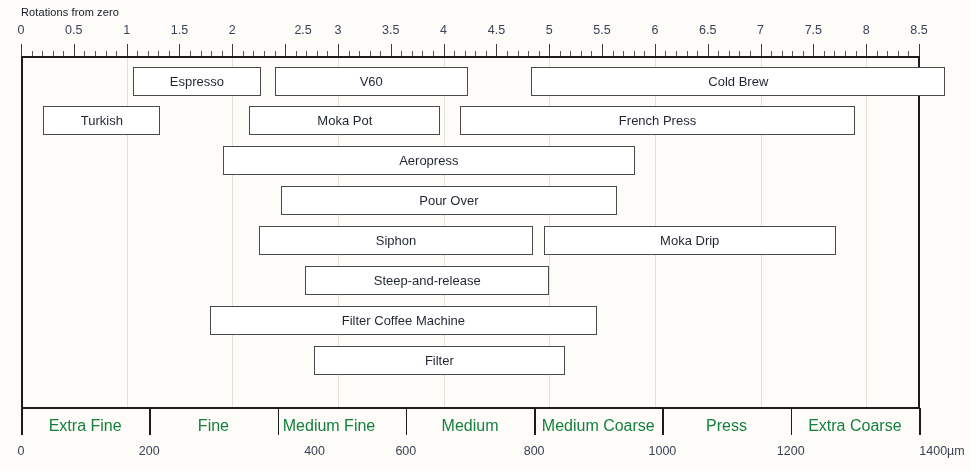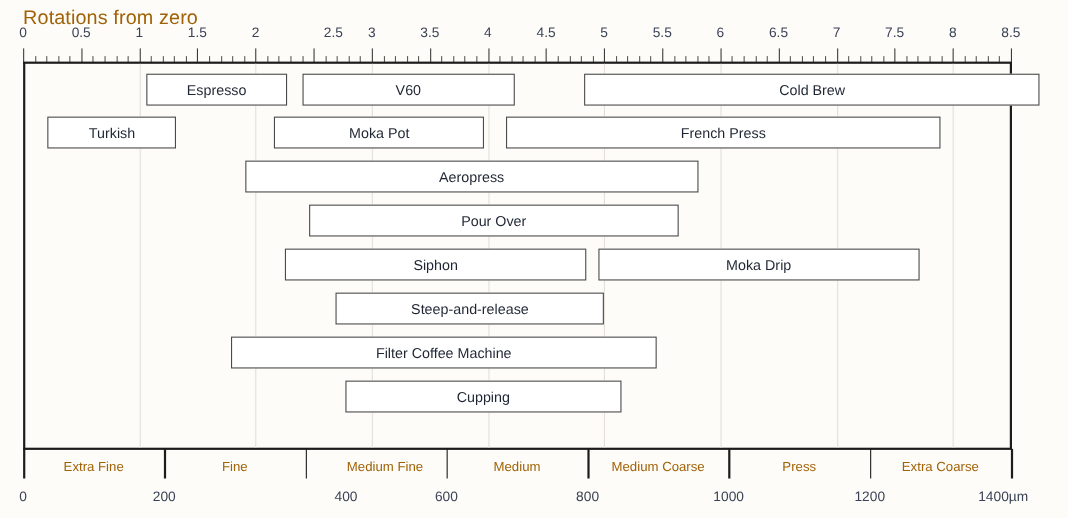--- a/index.html
+++ b/index.html
@@ -24,22 +24,22 @@
     position: absolute;
     left: 0; top: 0;
     width: 971px; height: 471px;
   }
 
   
   .axis-title {
     position: absolute;
     left: 21px;
     top: 6px;
-    font-size: 18px;
-    color: #a16207;
+    font-size: 11px;
+    color: #0f172a;
     white-space: nowrap;
     letter-spacing: 0.1px;
   }
 
   .top-tick-label {
     position: absolute;
     top: 23px;
     font-size: 12.5px;
     color: #3a4256;
     transform: translateX(-50%);
@@ -111,22 +111,22 @@
   .cat-sep {
     position: absolute;
     width: 1.6px;
     background: #1c1c1c;
     top: 408px;
     height: 27px;
   }
   .cat-label {
     position: absolute;
     top: 417px;
-    font-size: 12px;
-    color: #a16207;
+    font-size: 16px;
+    color: #15803d;
     transform: translateX(-50%);
     white-space: nowrap;
   }
   .bot-tick-label {
     position: absolute;
     top: 444px;
     font-size: 12.5px;
     color: #3a4256;
     transform: translateX(-50%);
     white-space: nowrap;
@@ -268,42 +268,42 @@
       <div class="bar" style="left: 531.275px; width: 414.136px; top: 66.5px; height: 29px;">Cold Brew</div>
       <div class="bar" style="left: 43.1859px; width: 117.268px; top: 106.4px; height: 29px;">Turkish</div>
       <div class="bar" style="left: 249.198px; width: 191.221px; top: 106.4px; height: 29px;">Moka Pot</div>
       <div class="bar" style="left: 460.492px; width: 394.064px; top: 106.4px; height: 29px;">French Press</div>
       <div class="bar" style="left: 222.786px; width: 412.024px; top: 146.3px; height: 29px;">Aeropress</div>
       <div class="bar" style="left: 280.892px; width: 335.958px; top: 186.2px; height: 29px;">Pour Over</div>
       <div class="bar" style="left: 258.706px; width: 274.682px; top: 226.1px; height: 29px;">Siphon</div>
       <div class="bar" style="left: 543.953px; width: 291.586px; top: 226.1px; height: 29px;">Moka Drip</div>
       <div class="bar" style="left: 305.191px; width: 244.045px; top: 266px; height: 29px;">Steep-and-release</div>
       <div class="bar" style="left: 210.108px; width: 386.668px; top: 305.9px; height: 29px;">Filter Coffee Machine</div>
-      <div class="bar" style="left: 313.642px; width: 251.44px; top: 345.8px; height: 29px;">Cupping</div>
+      <div class="bar" style="left: 313.642px; width: 251.44px; top: 345.8px; height: 29px;">Filter</div>
     </div>
 
   <div id="bottom-axis">
       <div class="cat-sep" style="left: 21px;"></div>
       <div class="cat-label" style="left: 85.1429px;">Extra Fine</div>
       <div class="cat-sep" style="left: 149.286px;"></div>
       <div class="cat-label" style="left: 213.429px;">Fine</div>
       <div class="cat-sep" style="left: 277.571px;"></div>
-      <div class="cat-label" style="left: 350px; text-align: center;">Medium Fine</div>
+      <div class="cat-label" style="left: 329px; text-align: center;">Medium Fine</div>
       <div class="cat-sep" style="left: 405.857px;"></div>
       <div class="cat-label" style="left: 470px;">Medium</div>
       <div class="cat-sep" style="left: 534.143px;"></div>
       <div class="cat-label" style="left: 598.286px;">Medium Coarse</div>
       <div class="cat-sep" style="left: 662.429px;"></div>
       <div class="cat-label" style="left: 726.571px;">Press</div>
       <div class="cat-sep" style="left: 790.714px;"></div>
       <div class="cat-sep" style="left: 919px;"></div>
       <div class="cat-label" style="left: 854.857px;">Extra Coarse</div>
       <div class="bot-tick-label" style="left: 21px; transform: translateX(-50%);">0</div>
       <div class="bot-tick-label" style="left: 149.286px;">200</div>
       <div class="bot-tick-label" style="left: 277.571px; margin-left: 37px;">400</div>
       <div class="bot-tick-label" style="left: 405.857px;">600</div>
       <div class="bot-tick-label" style="left: 534.143px;">800</div>
       <div class="bot-tick-label" style="left: 662.429px;">1000</div>
       <div class="bot-tick-label" style="left: 790.714px;">1200</div>
-      <div class="bot-tick-label" style="left: 912px;">1400µm</div>
+      <div class="bot-tick-label" style="left: 942px;">1400µm</div>
     </div>
 
 </div>
 
 </body></html>

